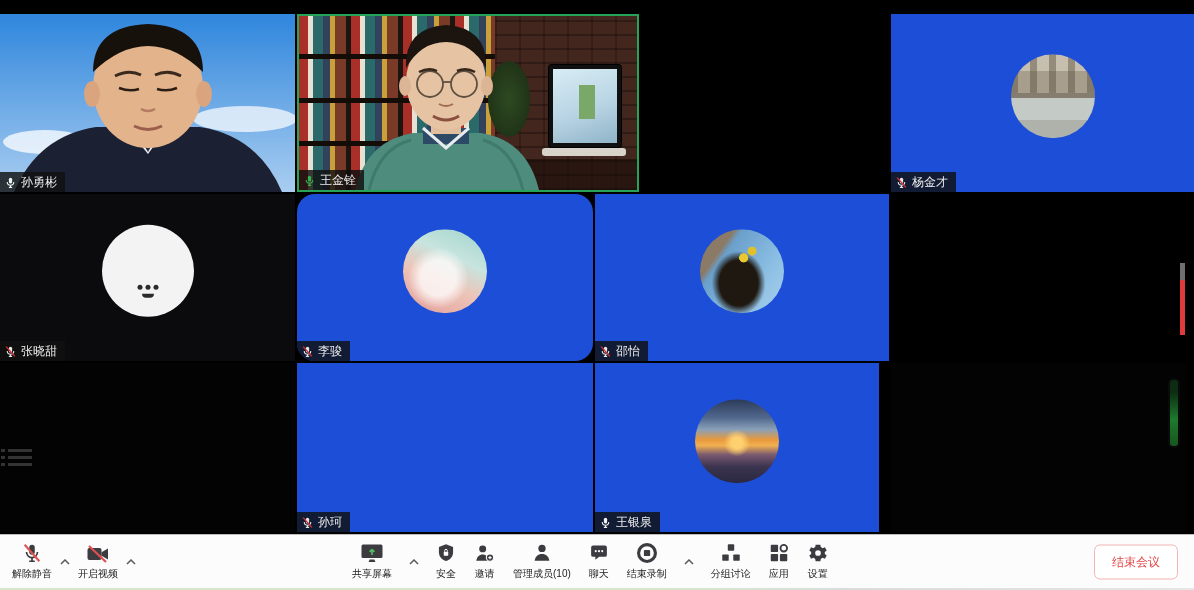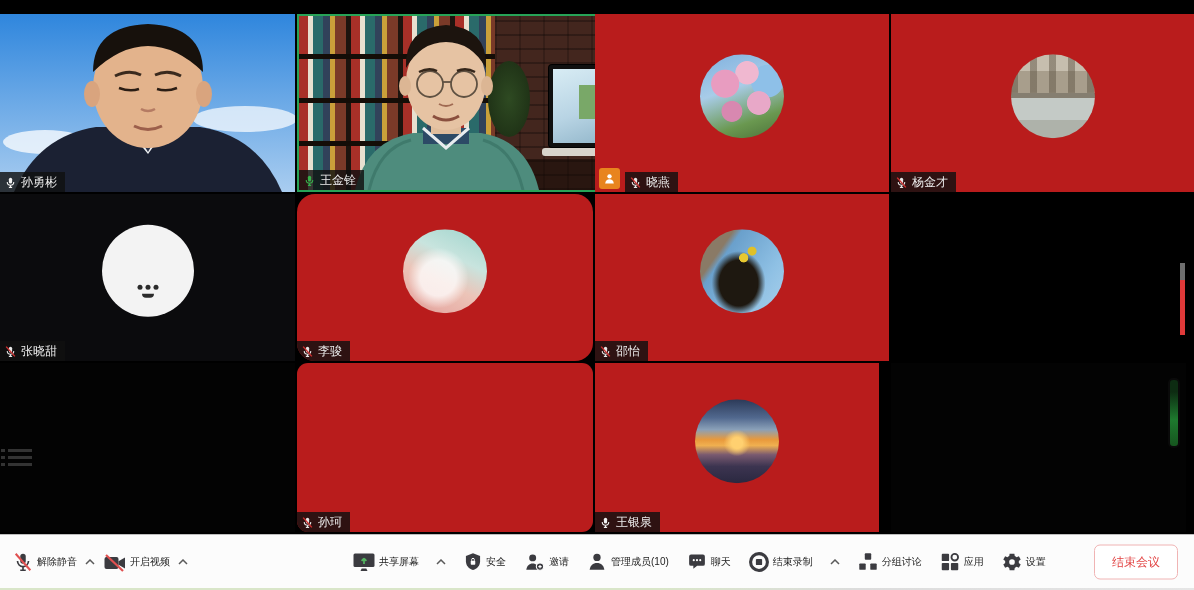--- a/index.html
+++ b/index.html
@@ -1,20 +1,20 @@
 <!DOCTYPE html>
 <html><head>
 <meta charset="utf-8">
 <style>
   html,body{margin:0;padding:0;background:#111;}
   .screen{position:relative;width:1194px;height:590px;background:#000;overflow:hidden;
           font-family:"Liberation Sans",sans-serif;-webkit-font-smoothing:antialiased;}
 
   
-  .tile{position:absolute;overflow:hidden;box-sizing:border-box;background:#b91c1c;}
+  .tile{position:absolute;overflow:hidden;box-sizing:border-box;background:#1d4ed8;}
   .tile.empty{background:#030303;}
   .tile.active{border:2px solid #27a357;}
 
   
   .nlabel{position:absolute;left:0;bottom:0;display:flex;align-items:center;gap:4px;
           background:rgba(16,16,16,.82);color:#ececec;font-size:12px;line-height:14px;
           padding:3px 8px 3px 4px;z-index:4;white-space:nowrap;}
   .nlabel svg{display:block;}
   .mic-on{color:#f2f2f2;} .mic-speaking{color:#35b24a;} .mic-muted{color:#e6e6e6;}
 
@@ -106,21 +106,21 @@
   .recbtn{width:24px;height:20px;display:flex;align-items:center;justify-content:center;cursor:pointer;}
 
   
   .toolbar{position:absolute;left:0;top:534px;width:100%;height:53px;background:#fcfcfc;
            border-top:1px solid #bdbdbd;z-index:10;}
   .bstrip{position:absolute;left:0;top:588px;width:100%;height:2px;z-index:11;
           background:linear-gradient(90deg,#d9e6c9 0%,#d9e6c9 55%,#dcdcdc 72%,#e6e6e6 100%);}
   .tgroup{position:absolute;top:0;height:100%;display:flex;align-items:center;}
   .tgroup.left{left:12px;gap:8px;}
   .tgroup.center{left:352px;gap:17px;}
-  .titem{display:flex;flex-direction:row;align-items:center;justify-content:center;gap:3px;cursor:pointer;}
+  .titem{display:flex;flex-direction:column;align-items:center;justify-content:center;gap:3px;cursor:pointer;}
   .titem .ibox{height:22px;display:flex;align-items:flex-end;justify-content:center;}
   .tlabel{font-size:10px;color:#1c1c1c;}
   .chev{align-self:flex-start;margin-top:16px;cursor:pointer;}
   .endbtn{position:absolute;right:16px;top:50%;transform:translateY(-50%);
           background:#fff;border:1px solid #f0b4b4;color:#e24444;font-size:12px;
           padding:8px 17px;border-radius:6px;cursor:pointer;font-family:inherit;}
 </style>
 </head>
 <body>
 
@@ -194,38 +194,20 @@
     <div class="nlabel">
       <svg class="mic-speaking" width="13" height="13" viewBox="0 0 24 24">
           <path fill="currentColor" d="M12 14a3 3 0 0 0 3-3V6a3 3 0 0 0-6 0v5a3 3 0 0 0 3 3z"></path>
           <path d="M6 11a6 6 0 0 0 12 0" fill="none" stroke="currentColor" stroke-width="2"></path>
           <path d="M12 17v4M9 21h6" stroke="currentColor" stroke-width="2" fill="none"></path>
         </svg>
       <span>王金铨</span>
     </div>
   </div>
 
-  <div class="tile" style="left:595px;top:14px;width:294px;height:178px;">
-    <div class="avatar av-xiaoyan"></div>
-    <div class="pbadge">
-      <svg width="13" height="13" viewBox="0 0 24 24">
-          <circle cx="12" cy="8" r="4" fill="#fff"></circle>
-          <path d="M4 21c.7-5 3.8-7.5 8-7.5s7.3 2.5 8 7.5z" fill="#fff"></path>
-        </svg>
-    </div>
-    <div class="nlabel offset">
-      <svg class="mic-muted" width="13" height="13" viewBox="0 0 24 24">
-          <path fill="currentColor" d="M12 14a3 3 0 0 0 3-3V6a3 3 0 0 0-6 0v5a3 3 0 0 0 3 3z"></path>
-          <path d="M6 11a6 6 0 0 0 12 0" fill="none" stroke="currentColor" stroke-width="2"></path>
-          <path d="M12 17v4M9 21h6" stroke="currentColor" stroke-width="2" fill="none"></path>
-          <line x1="4" y1="3" x2="20" y2="21" stroke="#d03030" stroke-width="2.6"></line>
-        </svg>
-      <span>晓燕</span>
-    </div>
-  </div>
 
   <div class="tile" style="left:891px;top:14px;width:324px;height:178px;">
     <div class="avatar av-yang"></div>
     <div class="nlabel">
       <svg class="mic-muted" width="13" height="13" viewBox="0 0 24 24">
           <path fill="currentColor" d="M12 14a3 3 0 0 0 3-3V6a3 3 0 0 0-6 0v5a3 3 0 0 0 3 3z"></path>
           <path d="M6 11a6 6 0 0 0 12 0" fill="none" stroke="currentColor" stroke-width="2"></path>
           <path d="M12 17v4M9 21h6" stroke="currentColor" stroke-width="2" fill="none"></path>
           <line x1="4" y1="3" x2="20" y2="21" stroke="#d03030" stroke-width="2.6"></line>
         </svg>
@@ -277,21 +259,21 @@
 
 
   <div class="tile empty" style="left:0;top:363px;width:295px;height:169px;">
     <div class="listicon">
       <div class="row"></div>
         <div class="row"></div>
         <div class="row"></div>
     </div>
   </div>
 
-  <div class="tile" style="left:297px;top:363px;width:296px;height:169px;border-radius:11px;">
+  <div class="tile" style="left:297px;top:363px;width:296px;height:169px;">
     <div class="avatar av-sunke"></div>
     <div class="nlabel">
       <svg class="mic-muted" width="13" height="13" viewBox="0 0 24 24">
           <path fill="currentColor" d="M12 14a3 3 0 0 0 3-3V6a3 3 0 0 0-6 0v5a3 3 0 0 0 3 3z"></path>
           <path d="M6 11a6 6 0 0 0 12 0" fill="none" stroke="currentColor" stroke-width="2"></path>
           <path d="M12 17v4M9 21h6" stroke="currentColor" stroke-width="2" fill="none"></path>
           <line x1="4" y1="3" x2="20" y2="21" stroke="#d03030" stroke-width="2.6"></line>
         </svg>
       <span>孙珂</span>
     </div>

